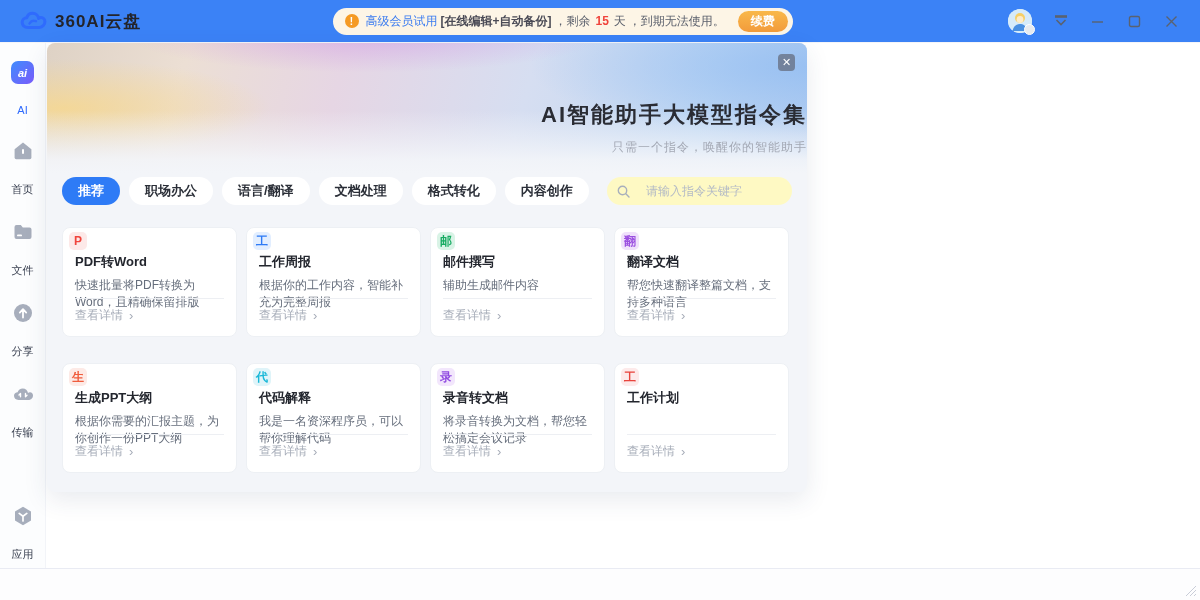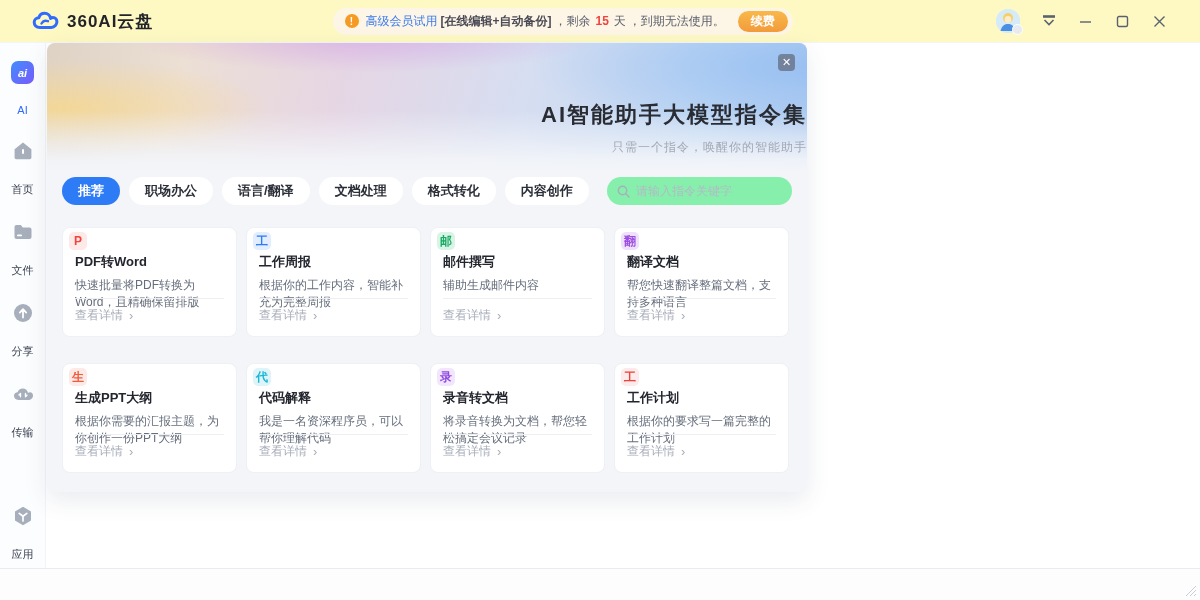--- a/index.html
+++ b/index.html
@@ -1,22 +1,22 @@
 <!DOCTYPE html>
 <html><head>
 <meta charset="utf-8">
 <style>
   * { margin:0; padding:0; box-sizing:border-box; }
   html,body { width:1200px; height:600px; }
   body { font-family:"Liberation Sans","DejaVu Sans",sans-serif; background:#fff; overflow:hidden; }
   .window { position:relative; width:1200px; height:600px; background:#fff; }
 
   
-  .topbar { position:absolute; top:0; left:0; right:0; height:43px; background:#fef9c3;
-            border-bottom:1px solid #f4f5f9; display:flex; align-items:center; padding:0 32px; }
+  .topbar { position:absolute; top:0; left:0; right:0; height:43px; background:#3b82f6;
+            border-bottom:1px solid #f4f5f9; display:flex; align-items:center; padding:0 20px; }
   .logo { display:flex; align-items:center; gap:8px; }
   .logo-text { font-size:17px; font-weight:bold; color:#23242a; letter-spacing:1px; }
 
   .notice { margin-left:auto; margin-right:auto; display:flex; align-items:center; gap:3px;
             background:#fdf5e6; border-radius:15px; height:27px; padding:0 5px 0 12px; font-size:12px; color:#5a5f6b; }
   .notice .info-dot { width:14px; height:14px; border-radius:50%; background:#f59a23; color:#fff;
             font-size:10px; font-weight:bold; display:flex; align-items:center; justify-content:center; margin-right:4px; }
   .notice .lnk { color:#3a7bf0; }
   .notice .bold { color:#4a4a55; font-weight:bold; }
   .notice .days { color:#f0443c; font-weight:bold; margin:0 2px; }
@@ -53,22 +53,22 @@
                   color:#2a2c34; letter-spacing:2px; }
   .banner-sub { position:absolute; top:96px; width:100%; text-align:right; font-size:12px; color:#a3a8b4; letter-spacing:1px; }
   .close-btn { position:absolute; top:11px; right:12px; width:17px; height:17px; border-radius:4px;
                background:rgba(99,106,122,0.72); color:#fff; font-size:11px; display:flex; align-items:center;
                justify-content:center; cursor:pointer; }
 
   .toolbar { position:absolute; top:134px; left:15px; right:15px; height:28px; display:flex; align-items:center; gap:9px; }
   .tab { height:28px; border-radius:14px; background:#fff; color:#2b2f38; font-size:13px; font-weight:bold;
          padding:0 16px; display:flex; align-items:center; cursor:pointer; white-space:nowrap; }
   .tab.active { background:#2e7bf6; color:#fff; }
-  .searchbox { margin-left:auto; width:185px; height:28px; background:#86efac; border-radius:14px;
-               display:flex; align-items:center; padding:0 10px; gap:6px; }
+  .searchbox { margin-left:auto; width:185px; height:28px; background:#fef9c3; border-radius:14px;
+               display:flex; align-items:center; padding:0 10px; gap:16px; }
   .searchbox input { border:none; outline:none; flex:1; font-size:12px; color:#4a4f5a; background:transparent;
                      font-family:inherit; min-width:0; }
   .searchbox input::placeholder { color:#b3bac6; }
 
   .cards { position:absolute; top:184px; left:15px; display:grid; grid-template-columns:repeat(4,175px);
            grid-auto-rows:110px; gap:26px 9px; }
   .card { position:relative; background:#fff; border:1px solid #edf0f4; border-radius:8px;
           padding:25px 12px 38px 12px; cursor:pointer; }
   .badge { position:absolute; top:4px; left:6px; width:18px; height:18px; border-radius:5px;
            font-size:12px; font-weight:bold; display:flex; align-items:center; justify-content:center; }
@@ -283,21 +283,20 @@
         <div class="card-divider"></div>
         <div class="card-footer">
           <span>查看详情</span>
             <span class="chev">›</span>
         </div>
       </div>
 
       <div class="card">
         <span class="badge" style="color: rgb(232, 68, 60); background-color: rgb(253, 234, 234);">工</span>
         <div class="card-title">工作计划</div>
-        <div class="card-desc">根据你的要求写一篇完整的工作计划</div>
         <div class="card-divider"></div>
         <div class="card-footer">
           <span>查看详情</span>
             <span class="chev">›</span>
         </div>
       </div>
 
     </div>
   </div>
 

